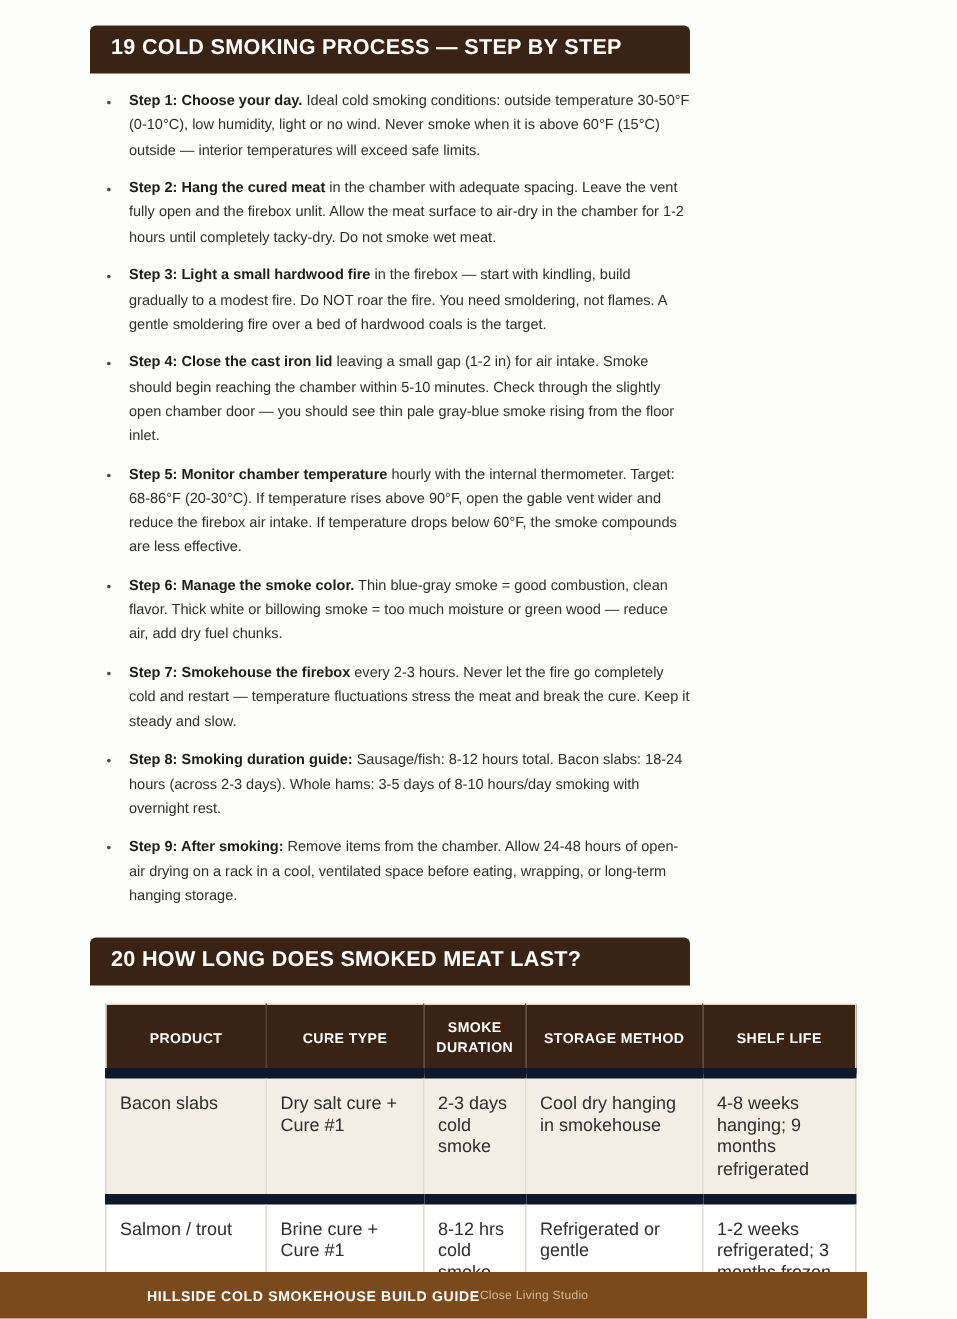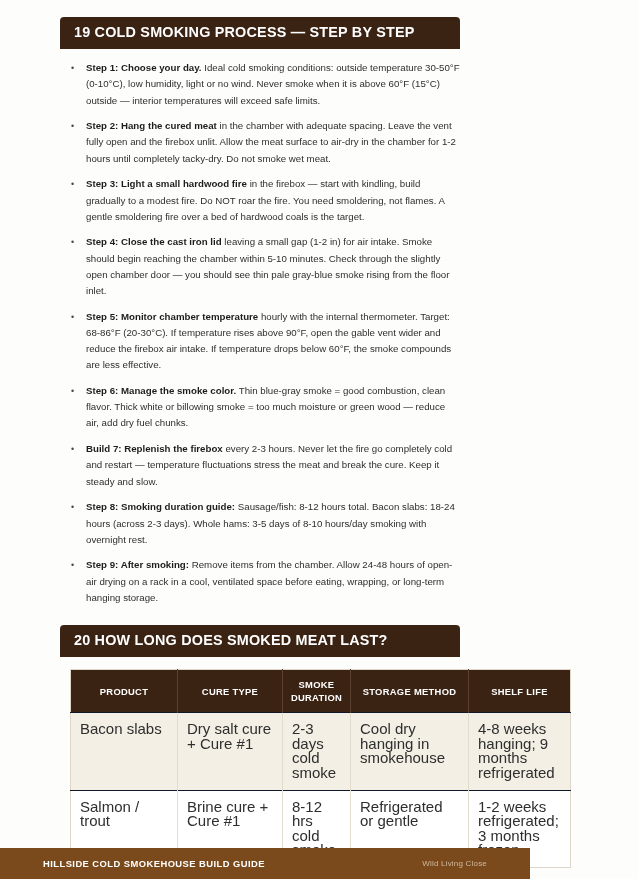--- a/index.html
+++ b/index.html
@@ -95,26 +95,26 @@
     font-weight: bold;
     letter-spacing: 0.3px;
     text-align: center;
     padding: 8px 6px;
     border-right: 1px solid #5a402e;
     line-height: 13px;
     vertical-align: middle;
   }
   table.shelf thead th:last-child { border-right: none; }
   table.shelf tbody td {
-    font-size: 15px;
+    font-size: 12px;
     line-height: 14.6px;
     color: #2e2e2e;
     padding: 9px 9px 9px 9px;
     border-right: 1px solid #e2dccf;
-    border-top: 1px solid #0f172a;
+    border-top: 7px solid #0f172a;
     vertical-align: top;
     height: 62px;
   }
   table.shelf tbody td:last-child { border-right: none; }
   table.shelf tbody tr.alt td { background: #f3efe4; }
   table.shelf tbody tr:not(.alt) td { background: #ffffff; }
 
   .col-product  { width: 107px; }
   .col-cure     { width: 105px; }
   .col-duration { width: 68px; }
@@ -135,27 +135,27 @@
   }
   .page-footer .foot-text {
     color: #c8b9a6;
     font-size: 7.6px;
     letter-spacing: 0.25px;
   }
   .brand-bar {
     position: absolute;
     left: 0;
     top: 848px;
-    width: 530px;
+    width: 578px;
     height: 31px;
     background: #7a4a1d;
     display: flex;
     align-items: center;
-    justify-content: space-between;
-    padding: 0 43px;
+    justify-content: flex-start;
+    padding: 0 98px;
   }
   .brand-bar .brand-title {
     color: #ffffff;
     font-size: 9.4px;
     font-weight: bold;
     letter-spacing: 0.45px;
   }
   .brand-bar .brand-studio {
     color: #d2b99c;
     font-size: 8px;
@@ -186,21 +186,21 @@
       <li>
         <span class="bullet">•</span><span class="lead">Step 4: Close the cast iron lid</span><span> leaving a small gap (1-2 in) for air intake. Smoke should begin reaching the chamber within 5-10 minutes. Check through the slightly open chamber door — you should see thin pale gray-blue smoke rising from the floor inlet.</span>
       </li>
       <li>
         <span class="bullet">•</span><span class="lead">Step 5: Monitor chamber temperature</span><span> hourly with the internal thermometer. Target: 68-86°F (20-30°C). If temperature rises above 90°F, open the gable vent wider and reduce the firebox air intake. If temperature drops below 60°F, the smoke compounds are less effective.</span>
       </li>
       <li>
         <span class="bullet">•</span><span class="lead">Step 6: Manage the smoke color.</span><span> Thin blue-gray smoke = good combustion, clean flavor. Thick white or billowing smoke = too much moisture or green wood — reduce air, add dry fuel chunks.</span>
       </li>
       <li>
-        <span class="bullet">•</span><span class="lead">Build 7: Replenish the firebox</span><span> every 2-3 hours. Never let the fire go completely cold and restart — temperature fluctuations stress the meat and break the cure. Keep it steady and slow.</span>
+        <span class="bullet">•</span><span class="lead">Step 7: Smokehouse the firebox</span><span> every 2-3 hours. Never let the fire go completely cold and restart — temperature fluctuations stress the meat and break the cure. Keep it steady and slow.</span>
       </li>
       <li>
         <span class="bullet">•</span><span class="lead">Step 8: Smoking duration guide:</span><span> Sausage/fish: 8-12 hours total. Bacon slabs: 18-24 hours (across 2-3 days). Whole hams: 3-5 days of 8-10 hours/day smoking with overnight rest.</span>
       </li>
       <li>
         <span class="bullet">•</span><span class="lead">Step 9: After smoking:</span><span> Remove items from the chamber. Allow 24-48 hours of open-air drying on a rack in a cool, ventilated space before eating, wrapping, or long-term hanging storage.</span>
       </li>
     </ul>
 
     <div class="section-bar second">
@@ -242,16 +242,16 @@
           </tr>
         </tbody>
       </table>
     </div>
 
   </div>
 
 
   <div class="brand-bar">
     <span class="brand-title">HILLSIDE COLD SMOKEHOUSE BUILD GUIDE</span>
-    <span class="brand-studio">Wild Living Close</span>
+    <span class="brand-studio">Close Living Studio</span>
   </div>
 
 </div>
 
 </body></html>

